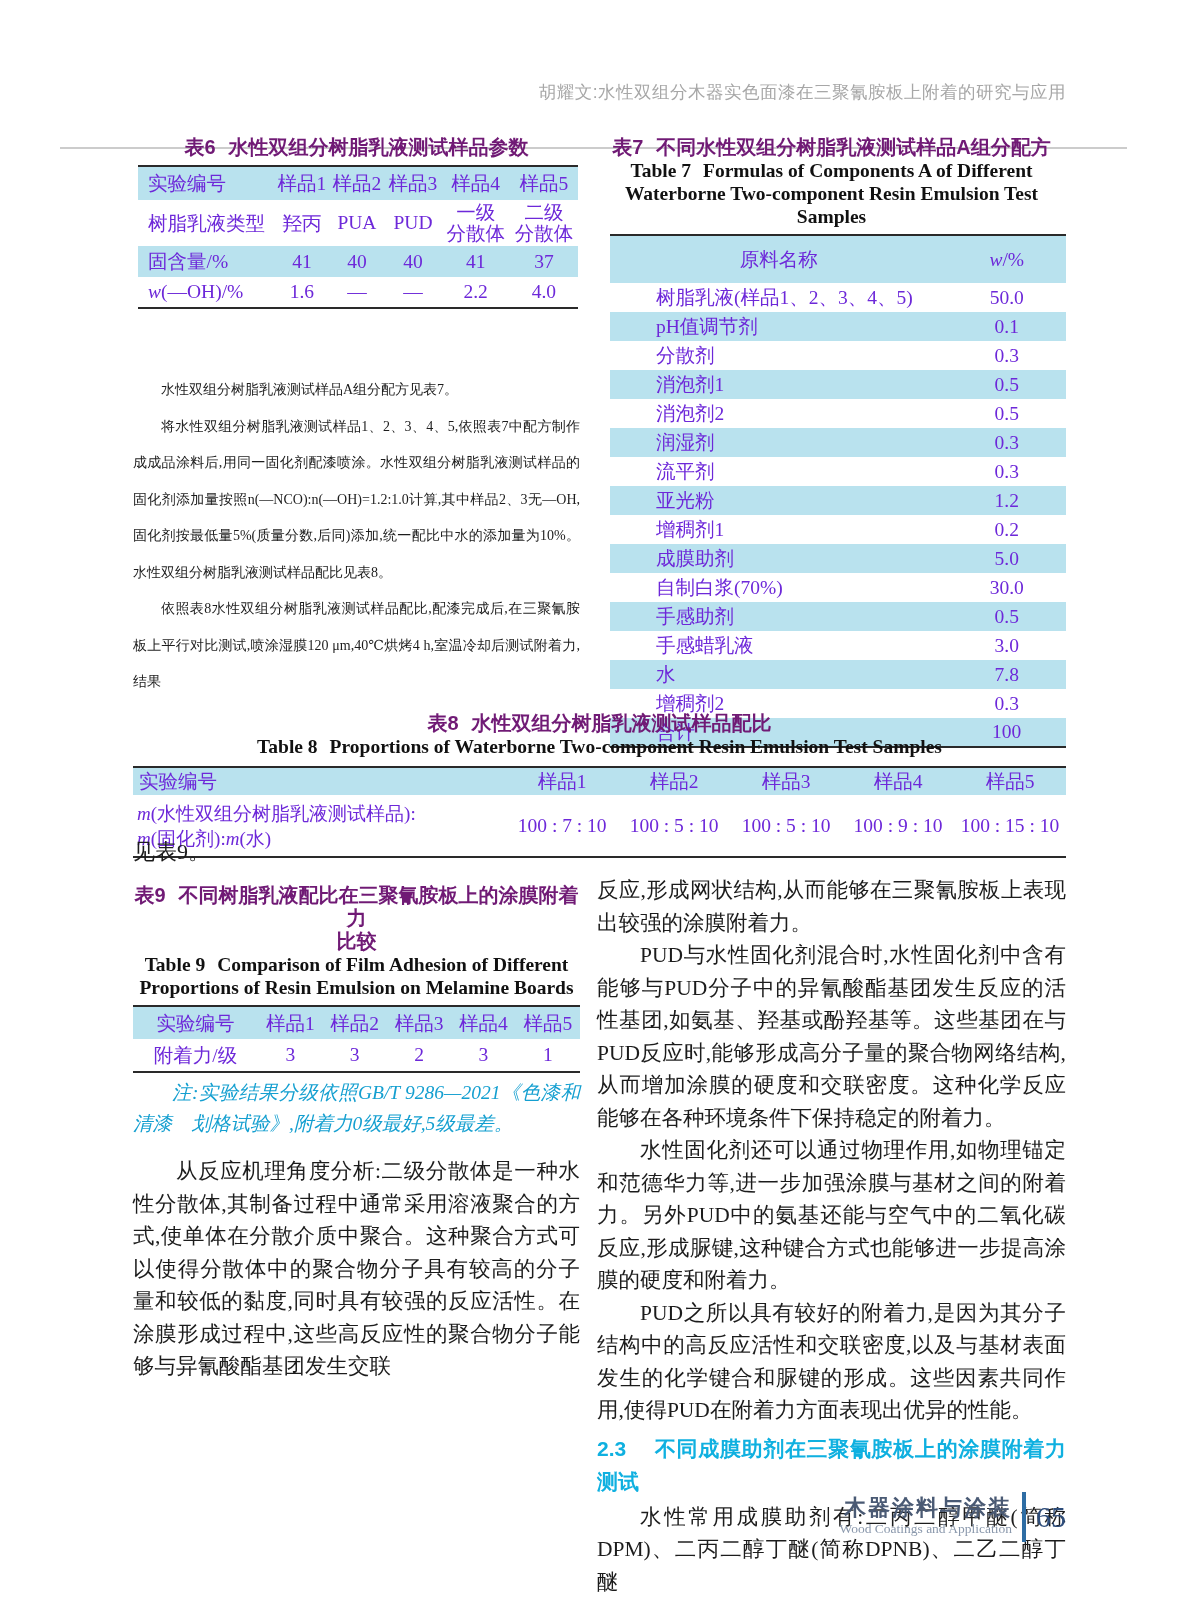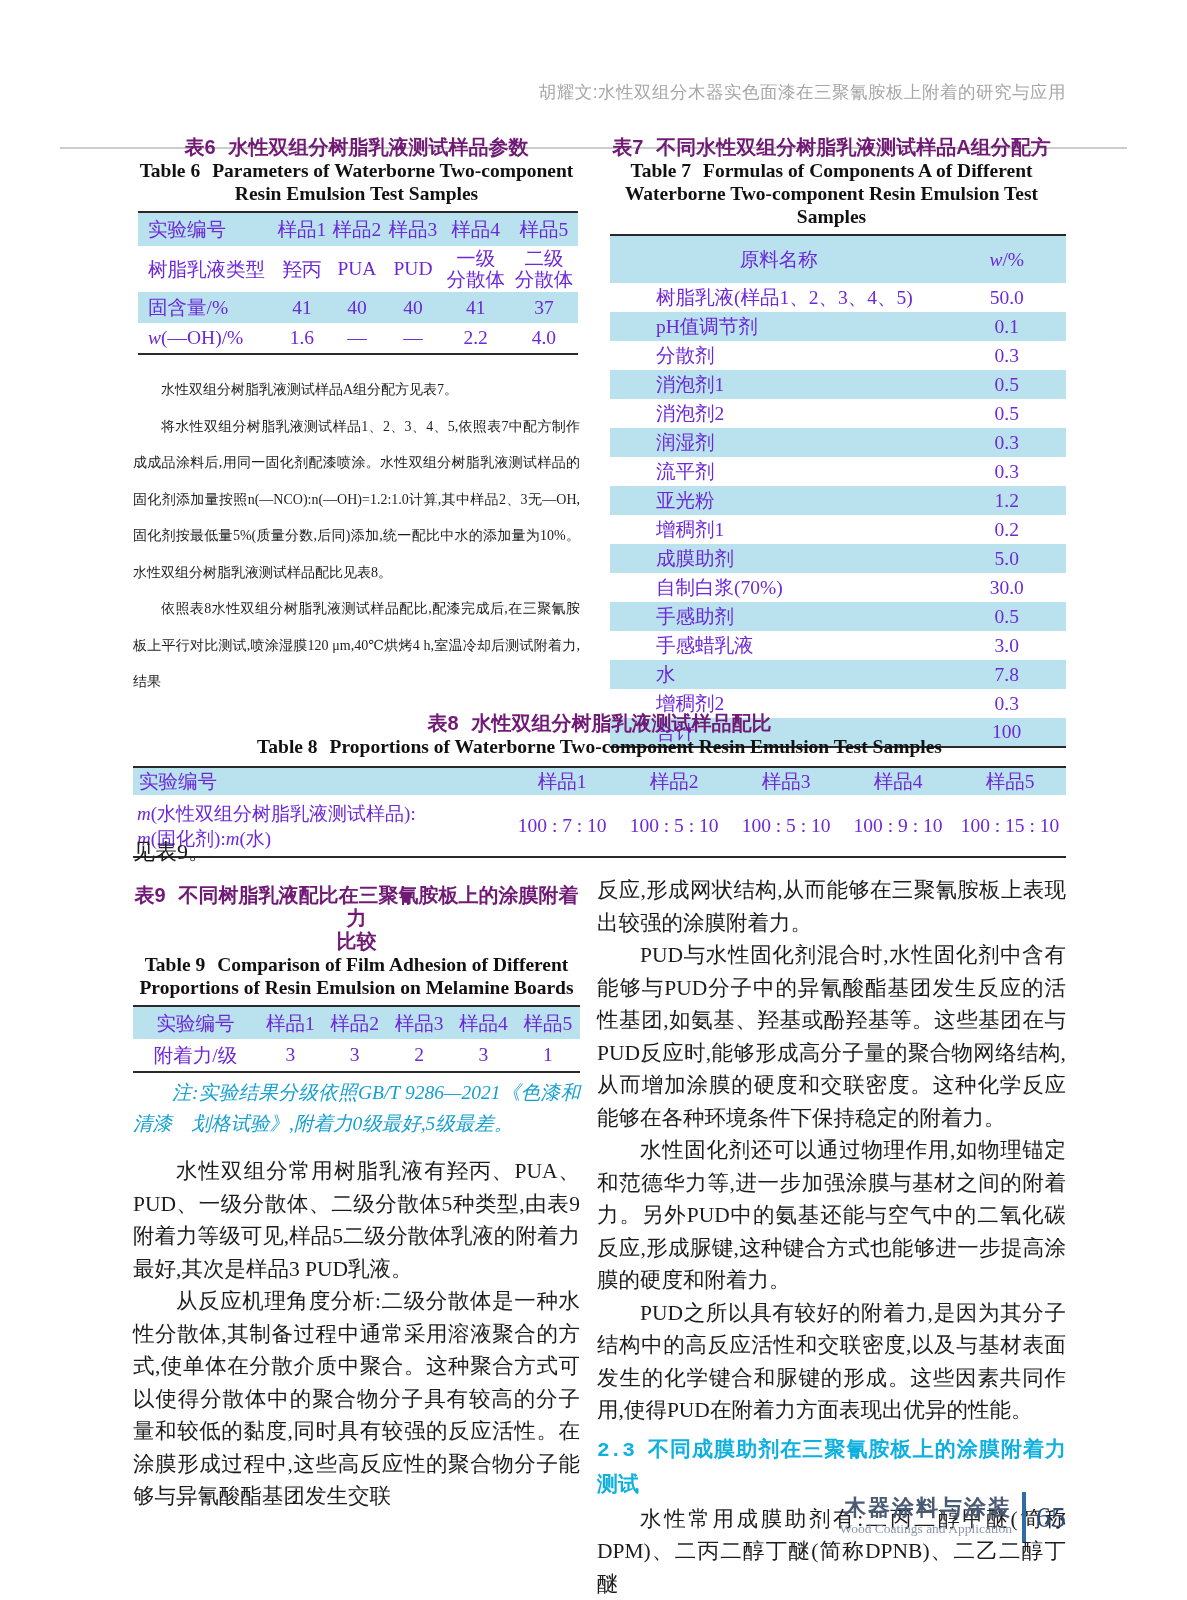--- a/index.html
+++ b/index.html
@@ -53,21 +53,21 @@
   .body-p{margin:0;font-size:21.5px;line-height:32.5px;text-align:justify;}
   .ind{text-indent:2em;}
 
   .t9-titles{margin-top:14px;}
   .note{margin-top:4px;font-style:italic;color:#149fd0;font-size:19.5px;line-height:31px;
         text-align:justify;text-indent:2em;}
   .lower-paras{margin-top:16px;}
 
   .section-head{margin:5px 0 3px 0;font-family:"Liberation Sans","DejaVu Sans",sans-serif;
     font-weight:bold;font-size:21px;line-height:33px;color:#0fb0e0;text-indent:0;}
-  .section-head .num{margin-right:12px;font-family:Liberation Mono, monospace;}
+  .section-head .num{margin-right:28px;}
 
   
   .footer{position:absolute;top:1492px;right:121px;display:flex;align-items:center;}
   .footer .txt{text-align:right;margin-right:10px;}
   .footer .zh{font-family:"Liberation Sans","DejaVu Sans",sans-serif;font-weight:bold;
     font-size:22px;line-height:24px;color:#4a5a74;letter-spacing:2px;}
   .footer .en{font-size:13.5px;line-height:18px;color:#8a98ac;}
   .footer .bar{width:4px;height:50px;background:#2e6da4;margin-right:10px;}
   .footer .pg{font-size:30px;color:#2e4d7b;}
 </style>
@@ -75,23 +75,20 @@
 <body>
 
 <div class="page">
 
   <div class="running-head">胡耀文:水性双组分木器实色面漆在三聚氰胺板上附着的研究与应用</div>
   <div class="head-rule"></div>
 
   <div class="col-left-top">
     <div class="t-title-zh">
       <span class="lbl">表6</span><span>水性双组分树脂乳液测试样品参数</span>
-    </div>
-    <div class="t-title-en">
-      <span class="lbl">Table 6</span><span>Parameters of Waterborne Two-component Resin Emulsion Test Samples</span>
     </div>
     <table class="t6" style="margin-left:5px;width:440px;">
       <colgroup>
           <col style="width:31%">
           <col style="width:12.5%">
           <col style="width:12.5%">
           <col style="width:13%">
           <col style="width:15.5%">
           <col style="width:15.5%">
         </colgroup>
@@ -305,21 +302,20 @@
           <td>2</td>
           <td>3</td>
           <td>1</td>
         </tr>
       </tbody>
         </table>
       <div class="note">注:实验结果分级依照GB/T 9286—2021《色漆和清漆　划格试验》,附着力0级最好,5级最差。</div>
     </div>
 
     <div class="lower-paras">
-      <p class="body-p ind">水性双组分常用树脂乳液有羟丙、PUA、PUD、一级分散体、二级分散体5种类型,由表9附着力等级可见,样品5二级分散体乳液的附着力最好,其次是样品3 PUD乳液。</p>
       <p class="body-p ind">从反应机理角度分析:二级分散体是一种水性分散体,其制备过程中通常采用溶液聚合的方式,使单体在分散介质中聚合。这种聚合方式可以使得分散体中的聚合物分子具有较高的分子量和较低的黏度,同时具有较强的反应活性。在涂膜形成过程中,这些高反应性的聚合物分子能够与异氰酸酯基团发生交联</p>
     </div>
   </div>
 
   <div class="col-right-bottom">
     <p class="body-p">反应,形成网状结构,从而能够在三聚氰胺板上表现出较强的涂膜附着力。</p>
     <p class="body-p ind">PUD与水性固化剂混合时,水性固化剂中含有能够与PUD分子中的异氰酸酯基团发生反应的活性基团,如氨基、羟基或酚羟基等。这些基团在与PUD反应时,能够形成高分子量的聚合物网络结构,从而增加涂膜的硬度和交联密度。这种化学反应能够在各种环境条件下保持稳定的附着力。</p>
     <p class="body-p ind">水性固化剂还可以通过物理作用,如物理锚定和范德华力等,进一步加强涂膜与基材之间的附着力。另外PUD中的氨基还能与空气中的二氧化碳反应,形成脲键,这种键合方式也能够进一步提高涂膜的硬度和附着力。</p>
     <p class="body-p ind">PUD之所以具有较好的附着力,是因为其分子结构中的高反应活性和交联密度,以及与基材表面发生的化学键合和脲键的形成。这些因素共同作用,使得PUD在附着力方面表现出优异的性能。</p>
     <p class="body-p section-head">

